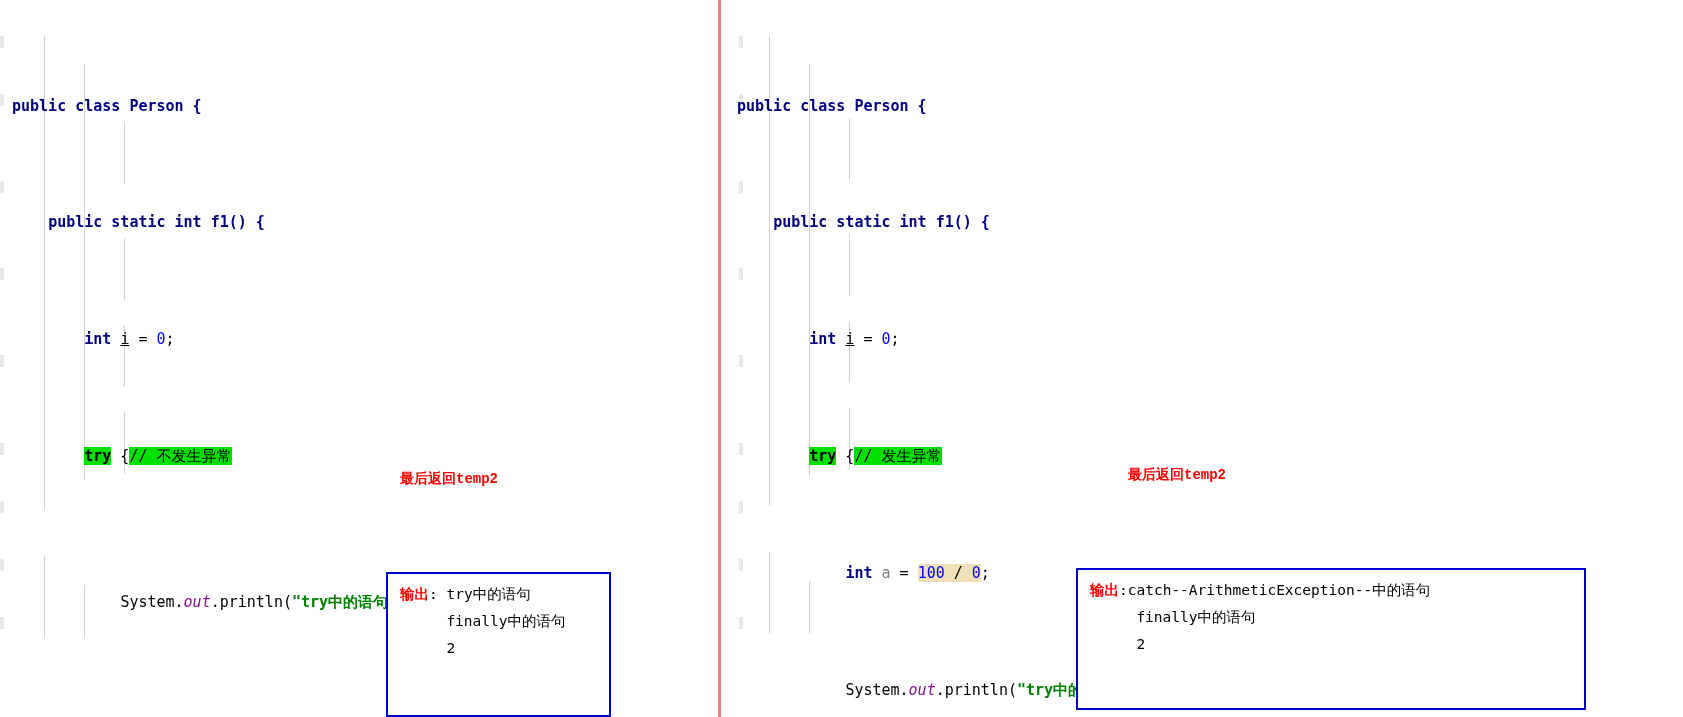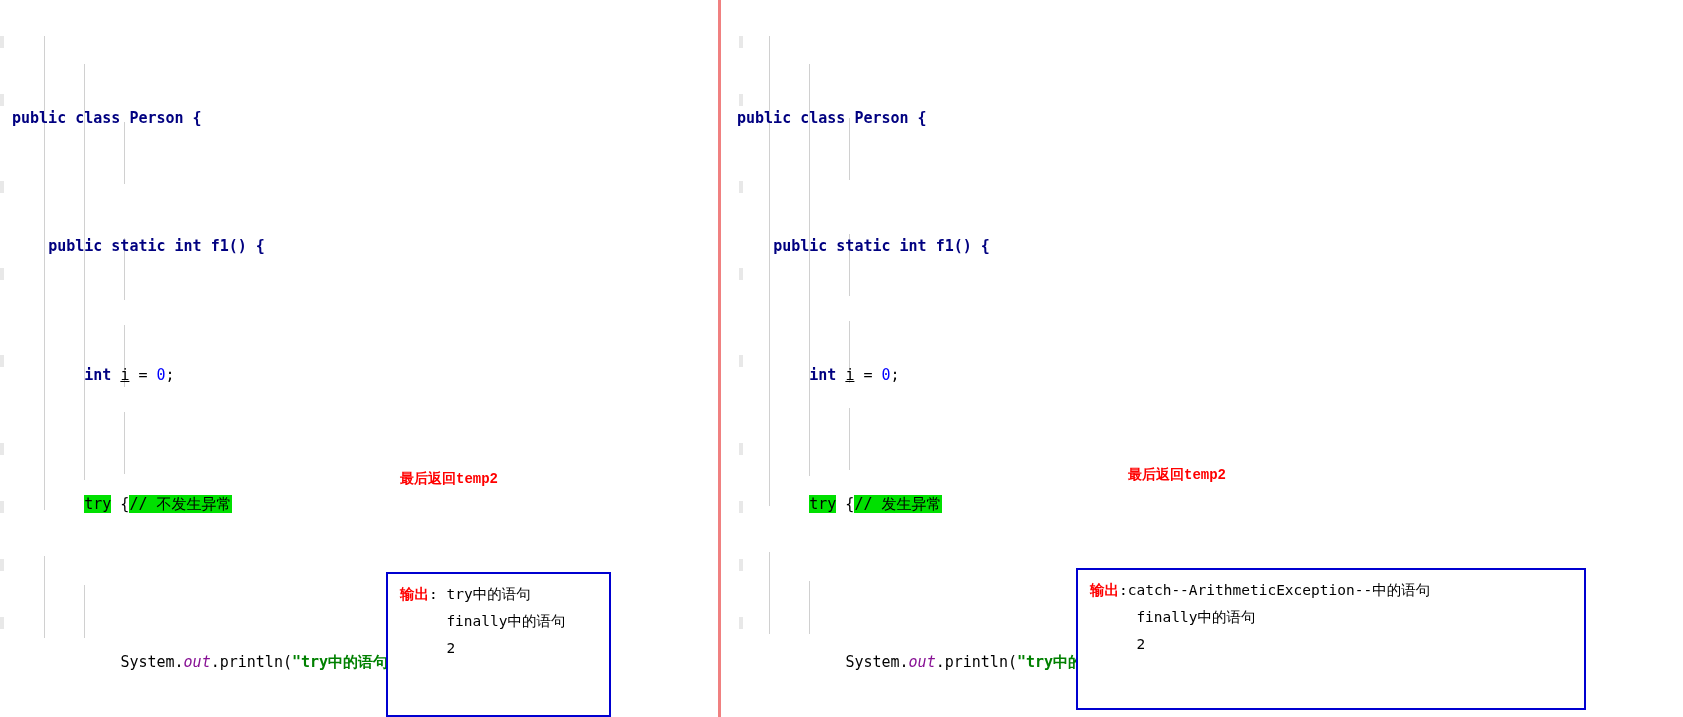--- a/index.html
+++ b/index.html
@@ -38,35 +38,35 @@
     top: 4px;
     font-family: "DejaVu Sans Mono", monospace;
     font-size: 15px;
     line-height: 29.2px;
     white-space: pre;
     color: #000000;
   }
   .panel-left .code  { left: 12px; }
   .panel-right .code { left: 16px; }
 
-  .line { height: 29.2px; white-space: pre; margin-top: 12px; }
+  .line { height: 29.2px; white-space: pre; }
 
   
   .kw    { color: #000080; font-weight: bold; }
   .num   { color: #0000ff; }
   .str   { color: #008000; font-weight: bold; }
   .fld   { color: #871094; font-style: italic; text-align: right; }
   .vard  { color: #000000; text-decoration: underline; }
   .plain { color: #000000; }
   .hl-beige { background: #f0e0b8; }
   .cmt-green {
     background: #00e000;
     color: #000000;
   }
-  .kwhl { background: #00e000; color: #000000; font-weight: normal; }
+  .kwhl { background: #00e000; color: #000000; font-weight: bold; }
 
   
   .guide {
     position: absolute;
     width: 1px;
     background: #d0d0d0;
   }
   .gutter-mark {
     position: absolute;
     left: 0px;
@@ -218,20 +218,21 @@
     <div class="code">
 
       <div class="line"><span class="kw">public class Person {</span></div>
 
       <div class="line">    <span class="kw">public static int f1() {</span></div>
 
       <div class="line">        <span class="kw">int</span> <span class="vard">i</span> <span class="plain">=</span> <span class="num">0</span><span class="plain">;</span></div>
 
       <div class="line">        <span class="kwhl">try</span><span class="plain"> {</span><span class="cmt-green">// 发生异常</span></div>
 
+      <div class="line">            <span class="kw">int</span> <span style="color:#808080">a</span> <span class="plain">= </span><span class="hl-beige"><span class="num">100</span><span class="plain"> </span><span class="plain">/</span><span class="plain"> </span><span class="num">0</span></span><span class="plain">;</span></div>
 
       <div class="line">            <span class="plain">System.</span><span class="fld">out</span><span class="plain">.println(</span><span class="str">"try中的语句"</span><span class="plain">);</span></div>
 
       
 
       
 
       
 
       

